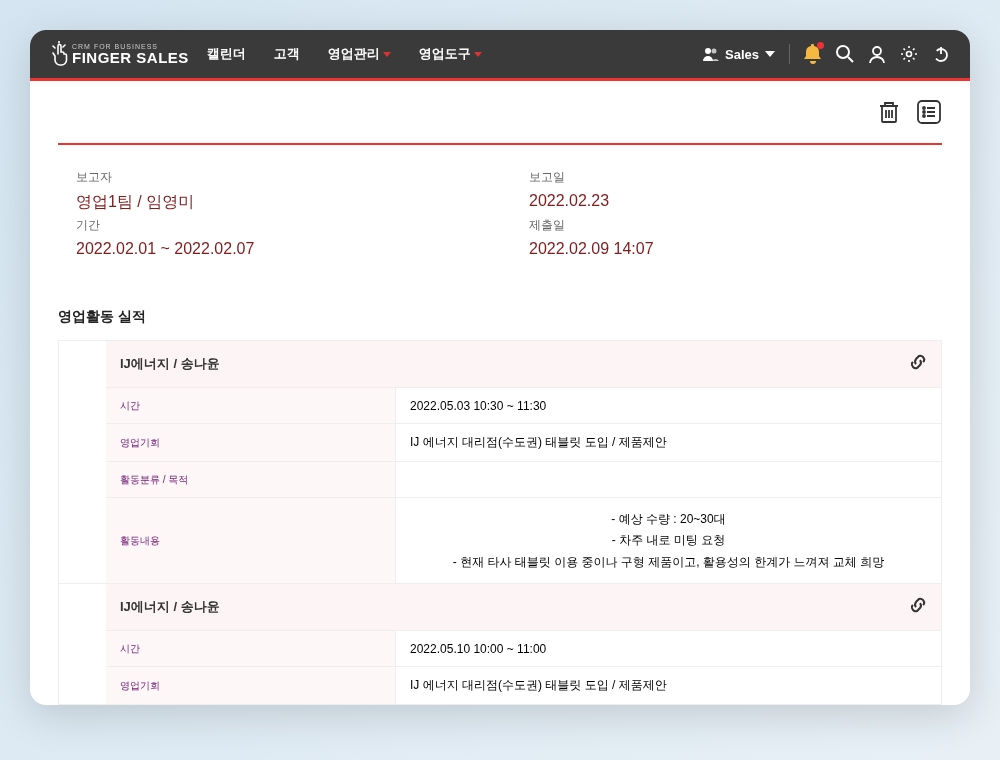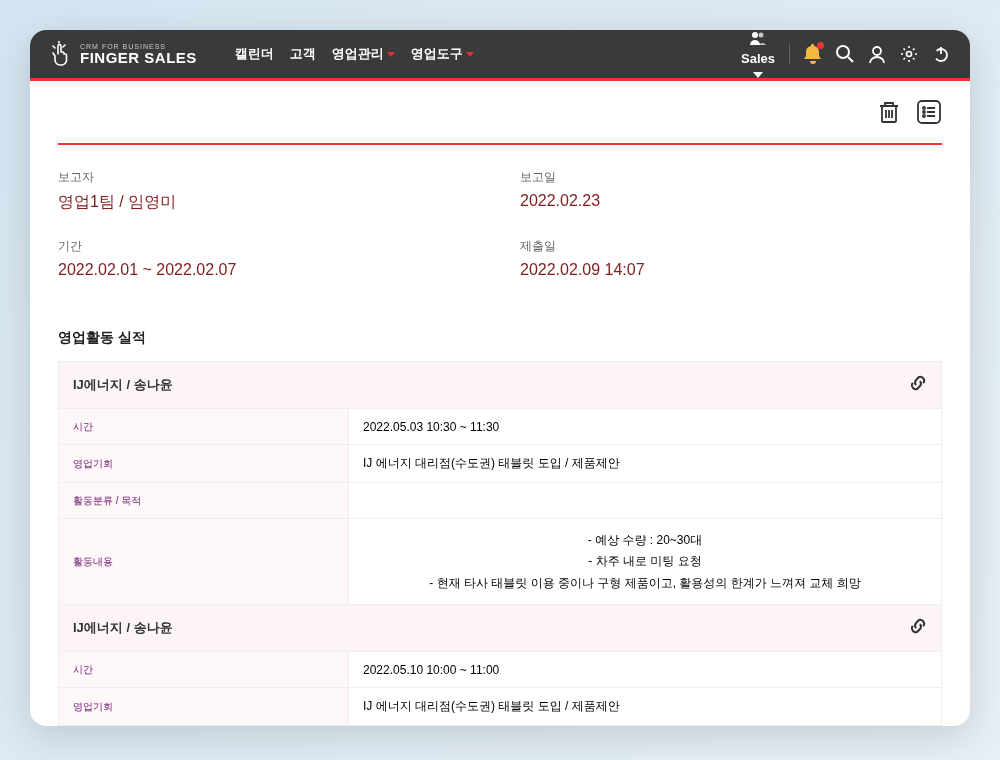--- a/index.html
+++ b/index.html
@@ -21,51 +21,51 @@
       background: #3a3a3a;
       color: #fff;
       display: flex;
       align-items: center;
       padding: 0 20px;
       height: 48px;
     }
     .logo-wrap {
       display: flex;
       align-items: center;
-      gap: 8px;
-      margin-right: 38px;
+      gap: 0;
+      margin-right: 18px;
     }
     .logo-icon svg { display: block; }
     .logo-text-wrap { display: flex; flex-direction: column; line-height: 1; }
     .logo-sub { font-size: 7px; letter-spacing: 1px; color: #ccc; }
     .logo-main { font-size: 15px; font-weight: 700; letter-spacing: 0.5px; }
-    .nav { display: flex; gap: 16px; justify-content: center; }
+    .nav { display: flex; gap: 28px; justify-content: center; }
     .nav-item { font-size: 13px; font-weight: 600; color: #fff; cursor: pointer; display: flex; align-items: center; gap: 3px; }
     .caret-down { width: 0; height: 0; border-left: 4px solid transparent; border-right: 4px solid transparent; border-top: 5px solid #d33; }
     .header-right { margin-left: auto; display: flex; align-items: center; gap: 14px; }
-    .user-pill { display: flex; align-items: center; gap: 6px; font-size: 13px; font-weight: 600; cursor: pointer; flex-direction: column; }
+    .user-pill { display: flex; align-items: center; gap: 6px; font-size: 13px; font-weight: 600; cursor: pointer; }
     .vdiv { width: 1px; height: 20px; background: #666; }
     .hicon { cursor: pointer; position: relative; }
     .hicon svg { display: block; }
     .dot { position: absolute; top: -2px; right: -2px; width: 7px; height: 7px; background: #e33; border-radius: 50%; }
     .redline { height: 3px; background: #e33; }
     
     .content { padding: 18px 28px 0; }
     .toolbar { display: flex; justify-content: flex-end; gap: 14px; margin-bottom: 18px; }
     .tbtn { cursor: pointer; }
     .tbtn svg { display: block; }
     .divider { height: 2px; background: #e33; margin-bottom: 24px; }
     
-    .summary-grid { display: grid; grid-template-columns: 1fr 1fr; gap: 25px 40px; margin-bottom: 50px; }
+    .summary-grid { display: grid; grid-template-columns: 1fr 1fr; gap: 4px 40px; margin-bottom: 50px; margin-left: 18px; }
     .field-label { font-size: 12px; color: #666; margin-bottom: 6px; }
     .field-value { font-size: 16px; color: #7f1d1d; }
     
     .section-title { font-size: 14px; font-weight: 700; color: #222; margin-bottom: 14px; }
     
-    .activity-card { border: 1px solid #eee; }
+    .activity-card { border: 1px solid #eee; padding-left: 47px; }
     .card-header { background: #fdf5f5; padding: 12px 14px; display: flex; align-items: center; justify-content: space-between; border-bottom: 1px solid #eee; }
     .card-title { font-size: 13px; font-weight: 700; color: #333; }
     .link-icon { cursor: pointer; }
     .detail-row { display: flex; border-bottom: 1px solid #eee; min-height: 36px; }
     .detail-row:last-child { border-bottom: none; }
     .detail-label { width: 290px; padding: 10px 14px; font-size: 10px; color: #701a75; background: #fdf7f7; border-right: 1px solid #eee; display: flex; align-items: center; }
     .detail-value { flex: 1; padding: 10px 14px; font-size: 12px; color: #000000; display: flex; align-items: center; }
     .detail-value.multiline { display: block; line-height: 1.7; }
     .detail-value.multiline div { margin: 1px 0; text-align: center; }
     .activity-card + .activity-card { margin-top: -1px; }

